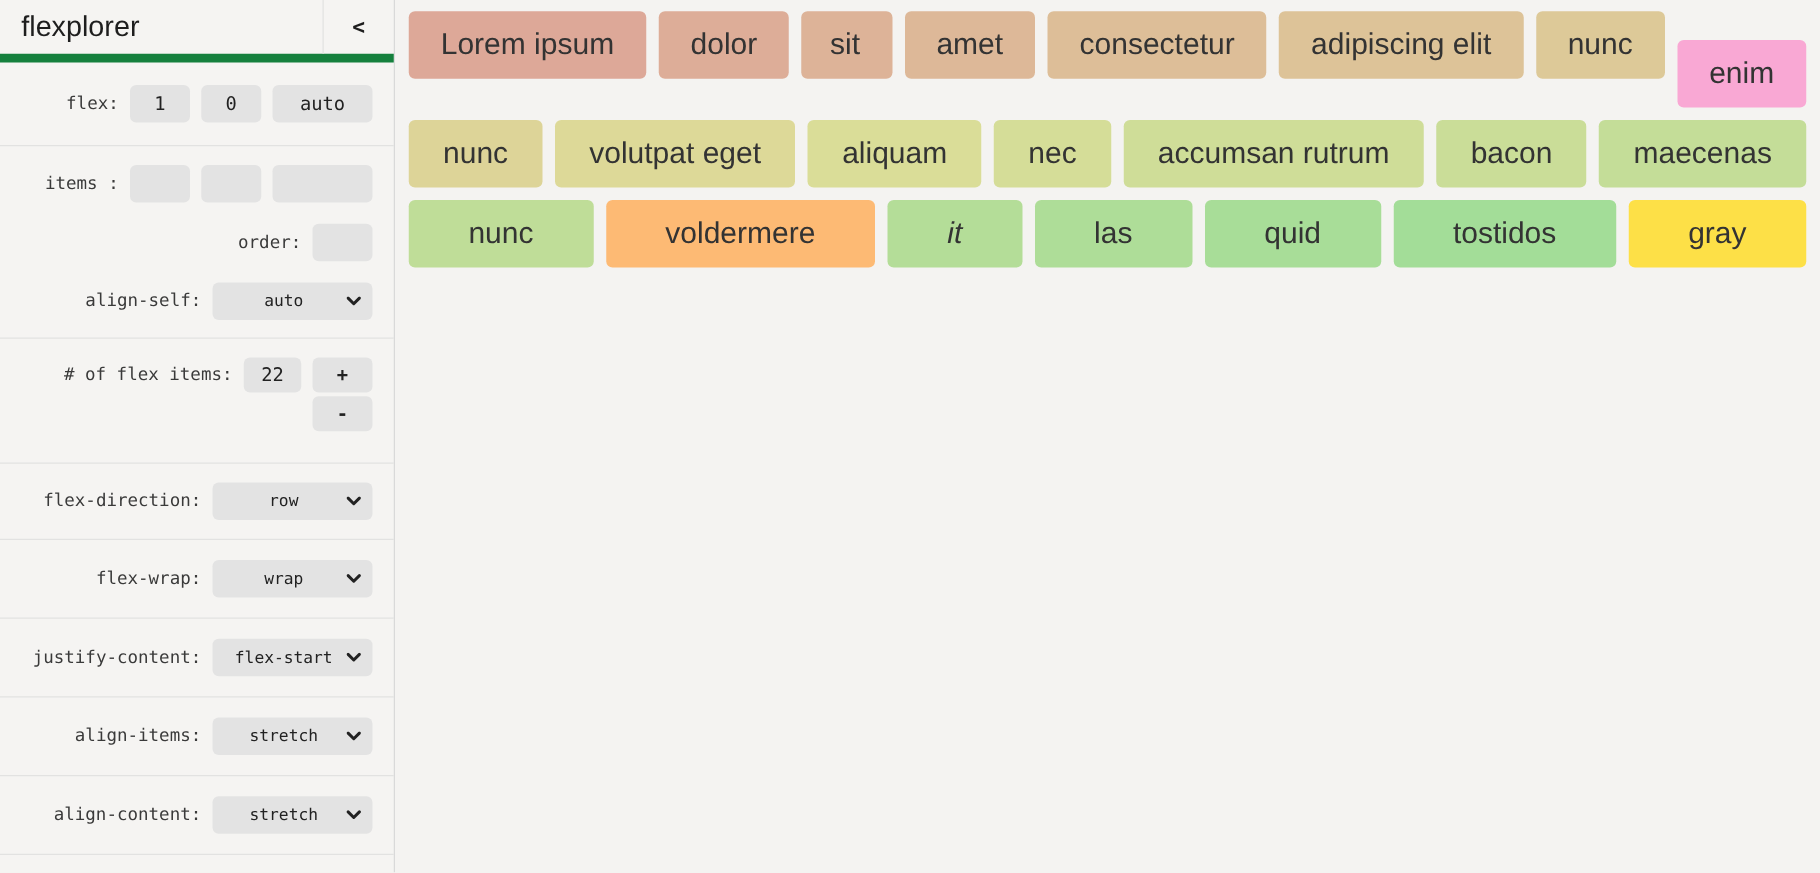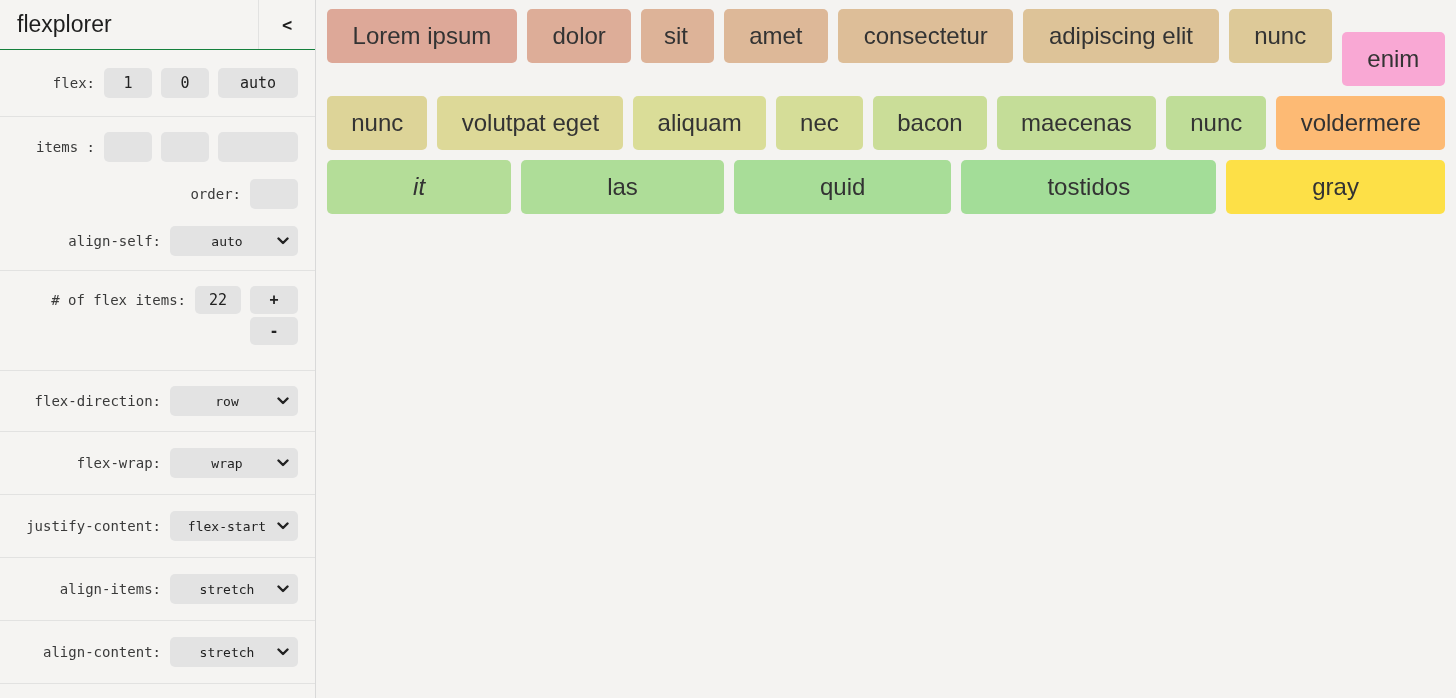--- a/index.html
+++ b/index.html
@@ -10,21 +10,21 @@
     background:#f4f3f1;
     font-family:"DejaVu Sans Mono","Liberation Mono",monospace;
   }
 
   
   .sidebar {
     width:316px; min-width:316px; height:100%;
     background:#f5f4f2;
     border-right:1px solid #d9d9d9;
   }
-  .sb-header { height:50px; display:flex; border-bottom:1px solid #15803d; }
+  .sb-header { height:50px; display:flex; border-bottom:7px solid #15803d; }
   .app-title {
     flex:1; display:flex; align-items:center; padding-left:17px;
     font-family:"Liberation Sans","DejaVu Sans",sans-serif;
     font-size:23px; color:#1e1e1e;
   }
   .collapse-btn {
     width:57px; display:flex; align-items:center; justify-content:center;
     border-left:1px solid #e2e2e1; cursor:pointer;
     font-size:17px; font-weight:bold; color:#1e1e1e;
   }
@@ -222,20 +222,21 @@
     <div class="flex-item" style="background: rgb(221, 179, 152); padding-left: 20px;">sit</div>
     <div class="flex-item" style="background: rgb(221, 184, 152);">amet</div>
     <div class="flex-item" style="background: rgb(221, 190, 152);">consectetur</div>
     <div class="flex-item" style="background: rgb(221, 195, 152);">adipiscing elit</div>
     <div class="flex-item" style="background: rgb(221, 201, 152);">nunc</div>
     <div class="flex-item" style="background: #f9a8d4; margin-top: 28px;">enim</div>
     <div class="flex-item" style="background: rgb(221, 212, 152);">nunc</div>
     <div class="flex-item" style="background: rgb(221, 217, 152);">volutpat eget</div>
     <div class="flex-item" style="background: rgb(218, 221, 152);">aliquam</div>
     <div class="flex-item" style="background: rgb(213, 221, 152);">nec</div>
+    <div class="flex-item" style="background: rgb(207, 221, 152);">accumsan rutrum</div>
     <div class="flex-item" style="background: rgb(202, 221, 152);">bacon</div>
     <div class="flex-item" style="background: rgb(196, 221, 152);">maecenas</div>
     <div class="flex-item" style="background: rgb(191, 221, 152);">nunc</div>
     <div class="flex-item" style="background: #fdba74;">voldermere</div>
     <div class="flex-item" style="background: rgb(180, 221, 152); font-style: italic;">it</div>
     <div class="flex-item" style="background: rgb(174, 221, 152);">las</div>
     <div class="flex-item" style="background: rgb(168, 221, 152);">quid</div>
     <div class="flex-item" style="background: rgb(163, 221, 152);">tostidos</div>
     <div class="flex-item" style="background: #fde047;">gray</div>
   </main>

